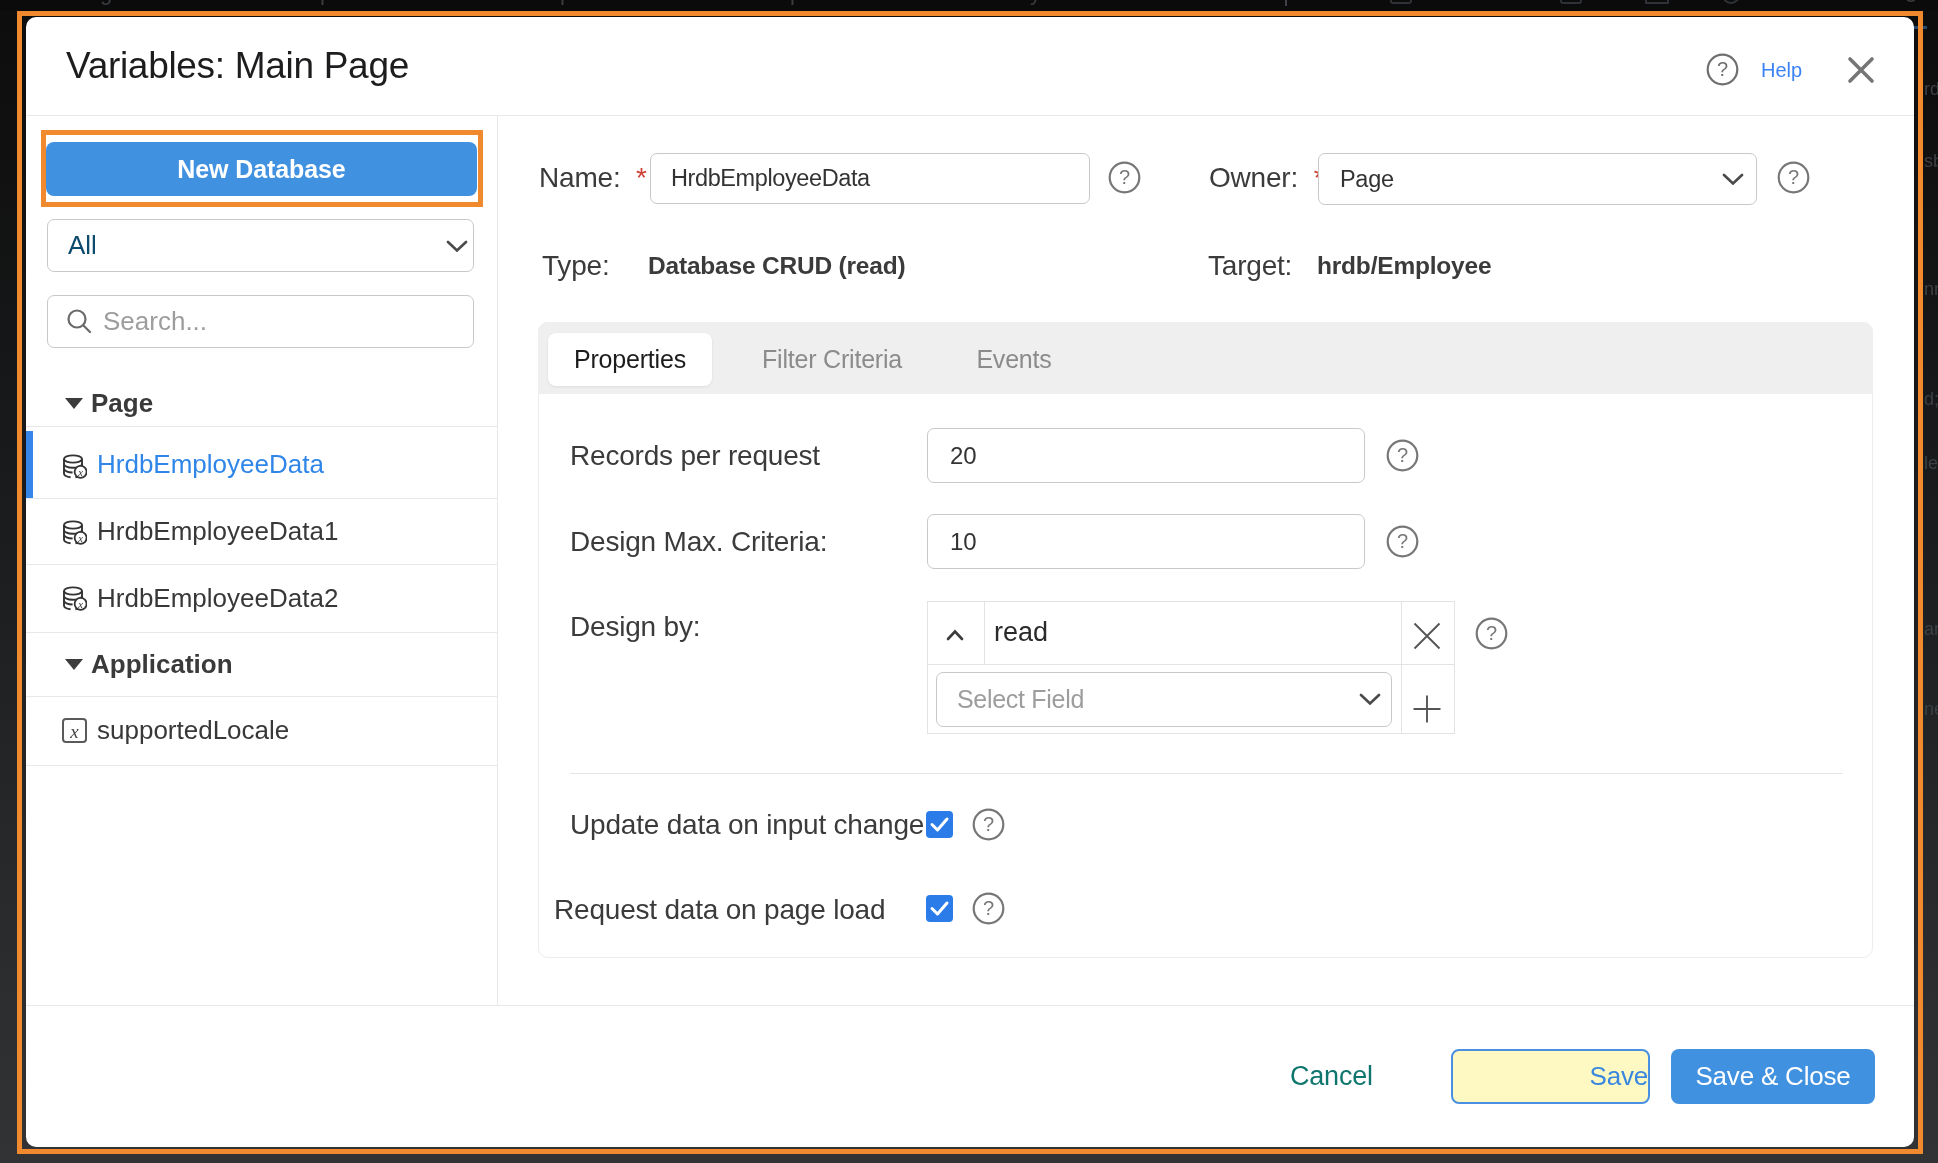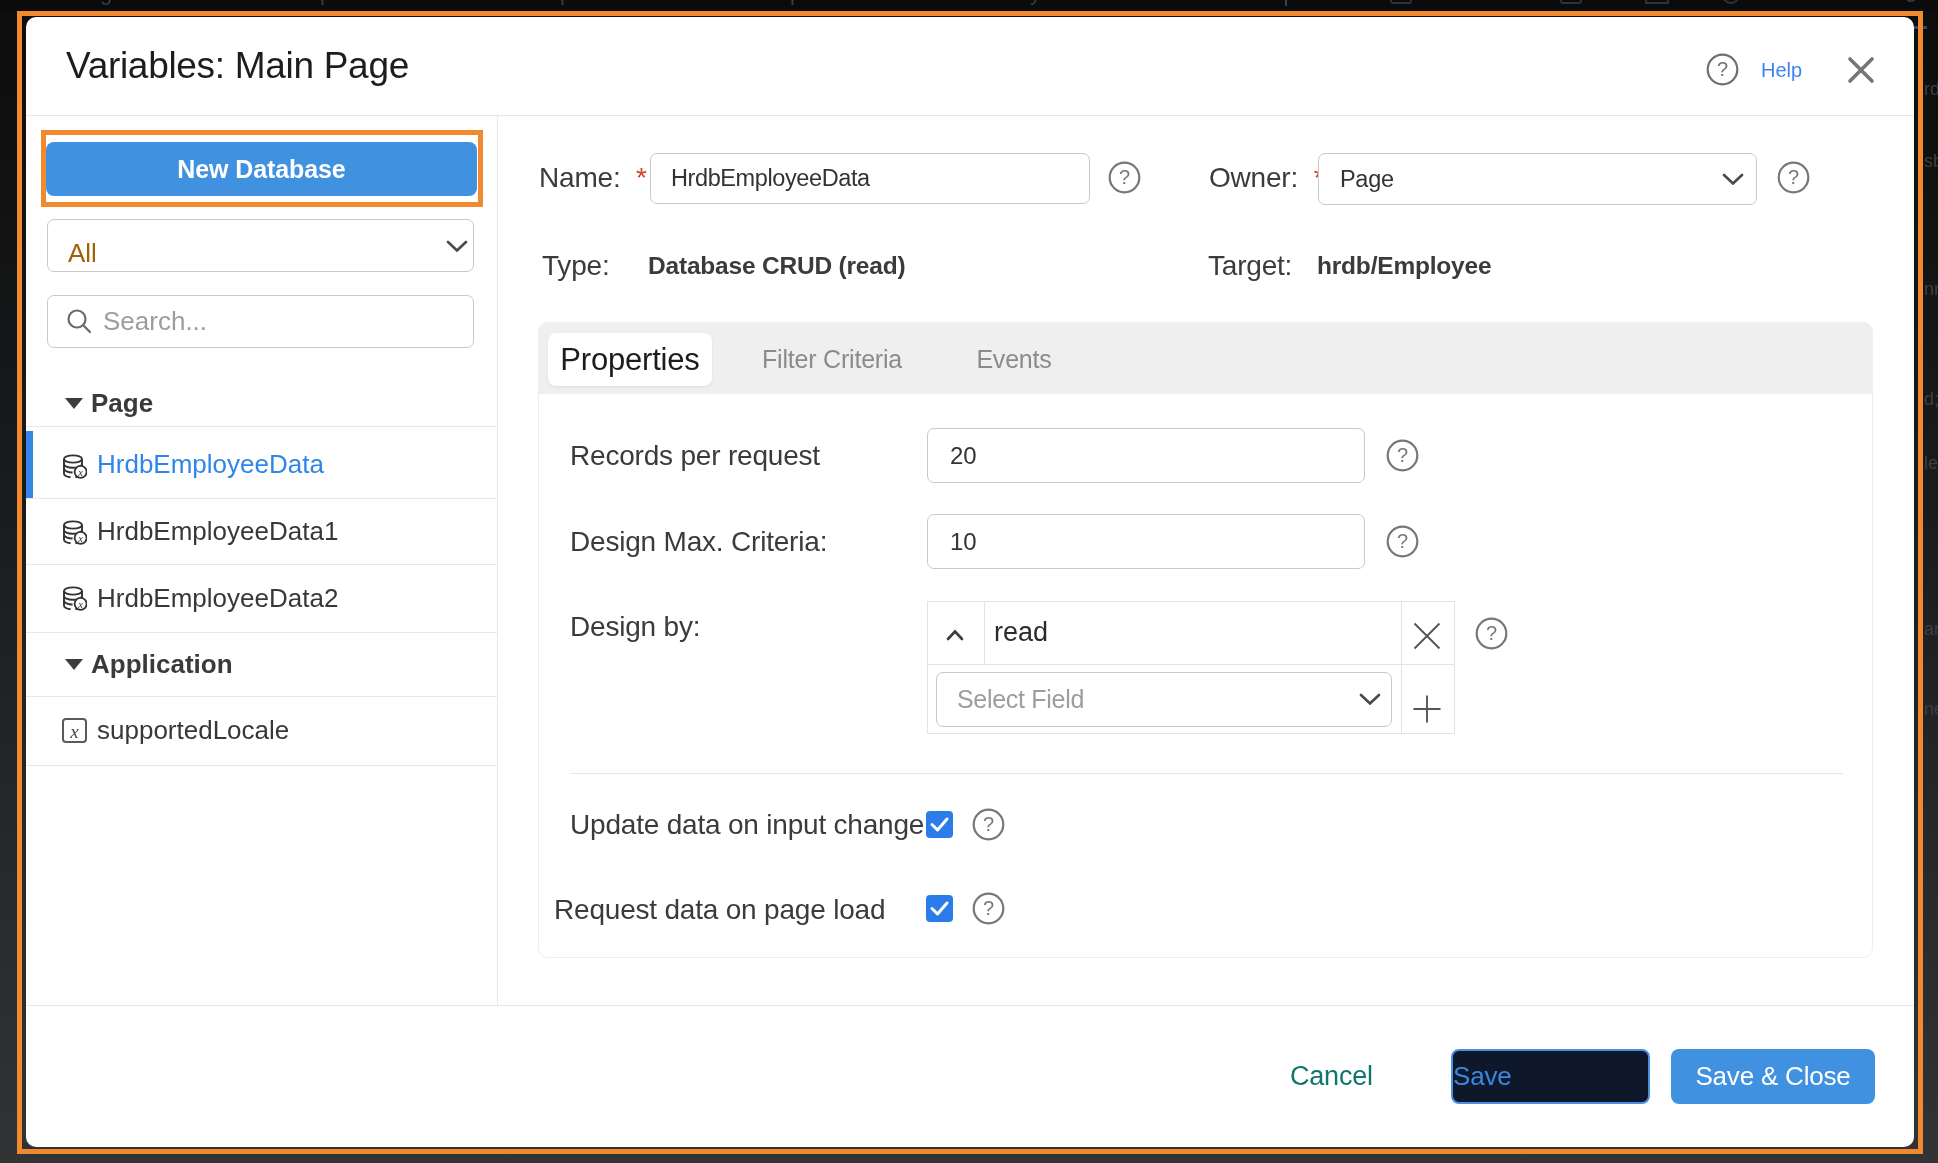--- a/index.html
+++ b/index.html
@@ -52,21 +52,21 @@
 <div class="a" style="left:1761px;top:57px;font-size:20px;line-height:27px;color:#3b82f6;">Help</div>
 <svg class="a" style="left:1847px;top:56px;" width="28" height="28" viewBox="0 0 28 28">
   <path d="M3 3 L25 25 M25 3 L3 25" stroke="#757575" stroke-width="3.6" stroke-linecap="round" fill="none"></path>
 </svg>
 <div class="a divh" style="left:26px;top:115px;width:1888px;"></div>
 
 <div class="a" style="left:41px;top:130px;width:442px;height:77px;border:5px solid #f18a2e;"></div>
 <div class="a" style="left:46px;top:142px;width:431px;height:54px;background:#4191e1;border-radius:8px;text-align:center;line-height:54px;font-size:25px;font-weight:bold;letter-spacing:-0.1px;color:#ffffff;">New Database</div>
 
 <div class="a inp" style="left:47px;top:219px;width:427px;height:53px;"></div>
-<div class="a" style="left:68px;top:219px;font-size:26px;line-height:53px;color:#a16207;margin-top:8px;">All</div>
+<div class="a" style="left:68px;top:219px;font-size:26px;line-height:53px;color:#0c4a6e;">All</div>
 <svg class="a chev" style="left:446px;top:240px;" viewBox="0 0 22 12">
   <path d="M2 2 L11 10.5 L20 2" fill="none" stroke="#4a4a4a" stroke-width="2.6" stroke-linecap="round"></path>
 </svg>
 
 <div class="a inp" style="left:47px;top:295px;width:427px;height:53px;"></div>
 <svg class="a" style="left:65px;top:307px;" width="28" height="28" viewBox="0 0 28 28">
   <circle cx="12" cy="12" r="8.5" fill="none" stroke="#6a6a6a" stroke-width="2.2"></circle>
   <path d="M18.5 18.5 L25 25" stroke="#6a6a6a" stroke-width="2.2" stroke-linecap="round"></path>
 </svg>
 <div class="a" style="left:103px;top:295px;font-size:26px;line-height:53px;color:#9d9d9d;">Search...</div>
@@ -142,21 +142,21 @@
   <text x="16.5" y="23" text-anchor="middle" font-size="20" fill="#777" font-family="Liberation Sans">?</text>
 </svg>
 
 <div class="a lbl" style="left:542px;top:253px;line-height:26px;">Type:</div>
 <div class="a" style="left:648px;top:252px;font-size:24.5px;line-height:27px;letter-spacing:-0.2px;font-weight:bold;color:#3b3b3b;">Database CRUD (read)</div>
 <div class="a lbl" style="left:1208px;top:253px;line-height:26px;">Target:</div>
 <div class="a" style="left:1317px;top:252px;font-size:24.5px;line-height:27px;letter-spacing:-0.2px;font-weight:bold;color:#3b3b3b;">hrdb/Employee</div>
 
 <div class="a" style="left:538px;top:322px;width:1335px;height:636px;border:1px solid #ededed;border-radius:10px;"></div>
 <div class="a" style="left:538px;top:322px;width:1335px;height:72px;background:#efefef;border-radius:10px 10px 0 0;"></div>
-<div class="a" style="left:548px;top:333px;width:164px;height:53px;background:#ffffff;border-radius:8px;box-shadow:0 1px 3px rgba(0,0,0,0.08);text-align:center;line-height:53px;font-size:31px;letter-spacing:-0.2px;color:#1c1c1c;">Properties</div>
+<div class="a" style="left:548px;top:333px;width:164px;height:53px;background:#ffffff;border-radius:8px;box-shadow:0 1px 3px rgba(0,0,0,0.08);text-align:center;line-height:53px;font-size:25px;letter-spacing:-0.2px;color:#1c1c1c;">Properties</div>
 <div class="a" style="left:759px;top:333px;width:146px;height:53px;text-align:center;line-height:53px;font-size:25px;letter-spacing:-0.2px;color:#8b8b8b;white-space:nowrap;">Filter Criteria</div>
 <div class="a" style="left:976px;top:333px;width:76px;height:53px;text-align:center;line-height:53px;font-size:25px;letter-spacing:-0.2px;color:#8b8b8b;">Events</div>
 
 <div class="a lbl" style="left:570px;top:428px;line-height:55px;">Records per request</div>
 <div class="a inp" style="left:927px;top:428px;width:438px;height:55px;"></div>
 <div class="a" style="left:950px;top:428px;font-size:24px;line-height:55px;color:#333;">20</div>
 <svg class="a qm" style="left:1386px;top:439px;" viewBox="0 0 33 33">
   <circle cx="16.5" cy="16.5" r="14.8" fill="none" stroke="#777" stroke-width="2.2"></circle>
   <text x="16.5" y="23" text-anchor="middle" font-size="20" fill="#777" font-family="Liberation Sans">?</text>
 </svg>
@@ -212,14 +212,14 @@
 <svg class="a" style="left:926px;top:895px;" width="27" height="27" viewBox="0 0 27 27">
   <path d="M6 13.5 L11.5 19 L21 8" fill="none" stroke="#fff" stroke-width="3" stroke-linecap="round" stroke-linejoin="round"></path>
 </svg>
 <svg class="a qm" style="left:972px;top:892px;" viewBox="0 0 33 33">
   <circle cx="16.5" cy="16.5" r="14.8" fill="none" stroke="#777" stroke-width="2.2"></circle>
   <text x="16.5" y="23" text-anchor="middle" font-size="20" fill="#777" font-family="Liberation Sans">?</text>
 </svg>
 
 <div class="a divh" style="left:26px;top:1005px;width:1888px;"></div>
 <div class="a" style="left:1290px;top:1062px;font-size:27px;line-height:28px;letter-spacing:-0.2px;color:#0f766e;">Cancel</div>
-<div class="a" style="left:1451px;top:1049px;width:199px;height:55px;border:2px solid #4a90e2;border-radius:8px;background:#0f172a;text-align:left;line-height:51px;font-size:26px;letter-spacing:-0.2px;color:#3a87e0;">Save</div>
+<div class="a" style="left:1451px;top:1049px;width:199px;height:55px;border:2px solid #4a90e2;border-radius:8px;background:#fef9c3;text-align:right;line-height:51px;font-size:26px;letter-spacing:-0.2px;color:#3a87e0;">Save</div>
 <div class="a" style="left:1671px;top:1049px;width:204px;height:55px;border-radius:8px;background:#4191e1;text-align:center;line-height:55px;font-size:26px;letter-spacing:-0.2px;color:#ffffff;">Save &amp; Close</div>
 
 </body></html>

